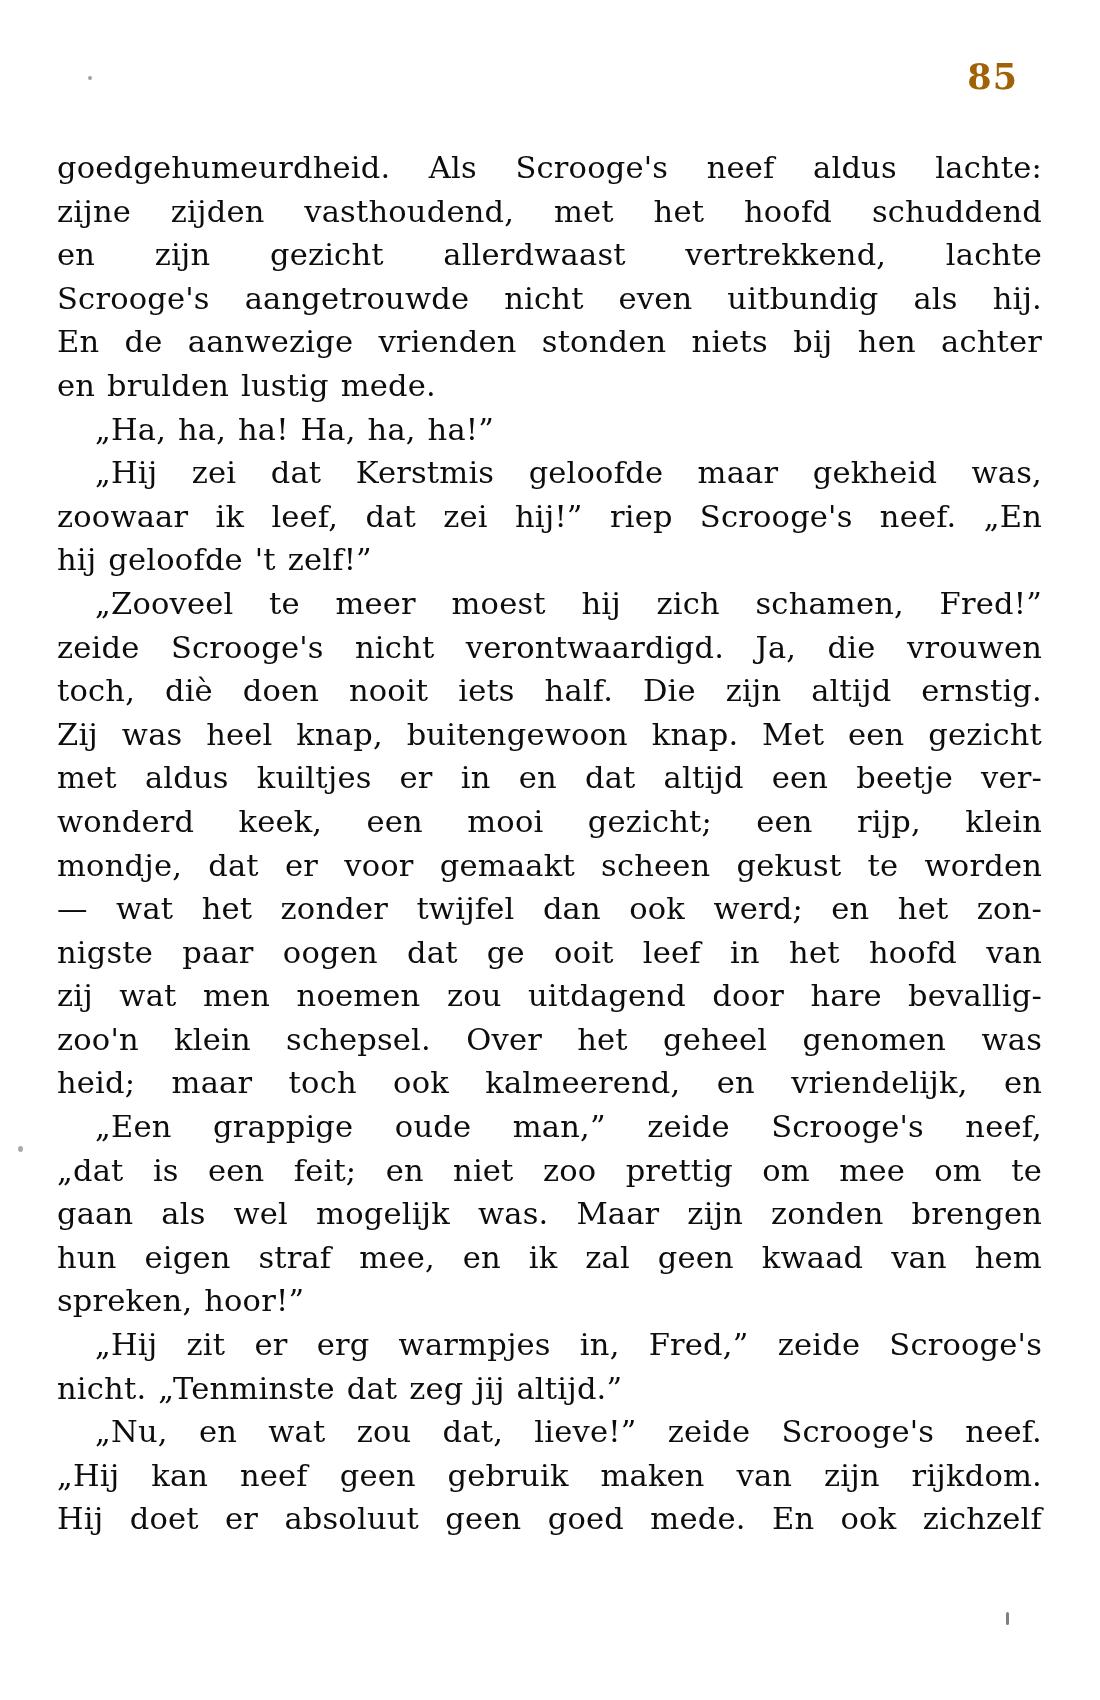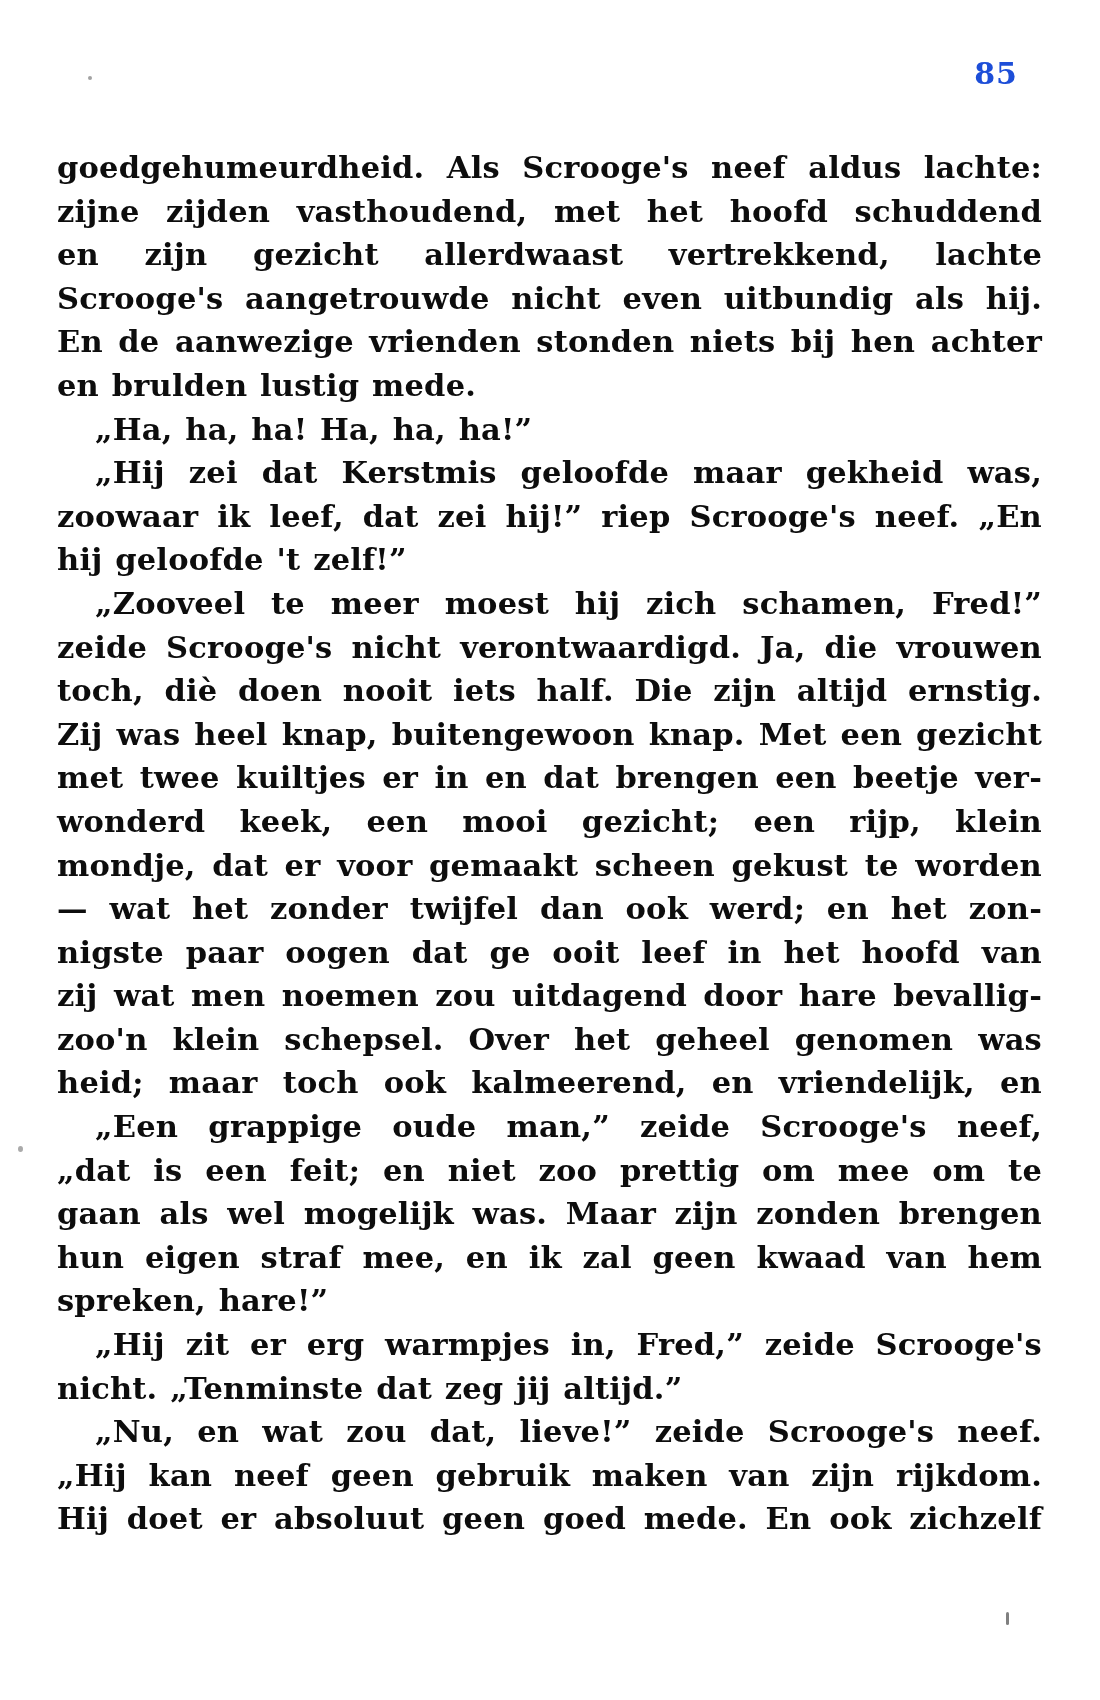--- a/index.html
+++ b/index.html
@@ -14,34 +14,34 @@
     margin: 0 auto;
     background: #ffffff;
     overflow: hidden;
     font-family: "DejaVu Serif", "Liberation Serif", serif;
     color: #0d0d0d;
   }
   .page-number {
     position: absolute;
     top: 56px;
     right: 82px;
-    font-size: 30px;
+    font-size: 35px;
     font-weight: bold;
     letter-spacing: 1px;
-    color: #1d4ed8;
+    color: #a16207;
   }
   .text-block {
     position: absolute;
     left: 57px;
     top: 146px;
     width: 985px;
   }
   .ln {
     font-size: 30.5px;
-    font-weight: bold;
+    font-weight: normal;
     line-height: 43.6px;
     height: 43.6px;
     white-space: normal;
     text-align: justify;
     text-align-last: justify;
     text-justify: inter-word;
     word-spacing: 2px;
     letter-spacing: 0.2px;
     color: #0d0d0d;
   }
@@ -80,32 +80,32 @@
     <div class="ln">En de aanwezige vrienden stonden niets bij hen achter</div>
     <div class="ln noj">en brulden lustig mede.</div>
     <div class="ln ind noj">„Ha, ha, ha! Ha, ha, ha!”</div>
     <div class="ln ind">„Hij zei dat Kerstmis geloofde maar gekheid was,</div>
     <div class="ln">zoowaar ik leef, dat zei hij!” riep Scrooge's neef. „En</div>
     <div class="ln noj">hij geloofde 't zelf!”</div>
     <div class="ln ind">„Zooveel te meer moest hij zich schamen, Fred!”</div>
     <div class="ln">zeide Scrooge's nicht verontwaardigd. Ja, die vrouwen</div>
     <div class="ln">toch, diè doen nooit iets half. Die zijn altijd ernstig.</div>
     <div class="ln">Zij was heel knap, buitengewoon knap. Met een gezicht</div>
-    <div class="ln">met twee kuiltjes er in en dat brengen een beetje ver-</div>
+    <div class="ln">met aldus kuiltjes er in en dat altijd een beetje ver-</div>
     <div class="ln">wonderd keek, een mooi gezicht; een rijp, klein</div>
     <div class="ln">mondje, dat er voor gemaakt scheen gekust te worden</div>
     <div class="ln">— wat het zonder twijfel dan ook werd; en het zon-</div>
     <div class="ln">nigste paar oogen dat ge ooit leef in het hoofd van</div>
     <div class="ln">zij wat men noemen zou uitdagend door hare bevallig-</div>
     <div class="ln">zoo'n klein schepsel. Over het geheel genomen was</div>
     <div class="ln">heid; maar toch ook kalmeerend, en vriendelijk, en</div>
     <div class="ln ind">„Een grappige oude man,” zeide Scrooge's neef,</div>
     <div class="ln">„dat is een feit; en niet zoo prettig om mee om te</div>
     <div class="ln">gaan als wel mogelijk was. Maar zijn zonden brengen</div>
     <div class="ln">hun eigen straf mee, en ik zal geen kwaad van hem</div>
-    <div class="ln noj">spreken, hare!”</div>
+    <div class="ln noj">spreken, hoor!”</div>
     <div class="ln ind">„Hij zit er erg warmpjes in, Fred,” zeide Scrooge's</div>
     <div class="ln noj">nicht. „Tenminste dat zeg jij altijd.”</div>
     <div class="ln ind">„Nu, en wat zou dat, lieve!” zeide Scrooge's neef.</div>
     <div class="ln">„Hij kan neef geen gebruik maken van zijn rijkdom.</div>
     <div class="ln">Hij doet er absoluut geen goed mede. En ook zichzelf</div>
   </div>
 </div>
 
 </body></html>

